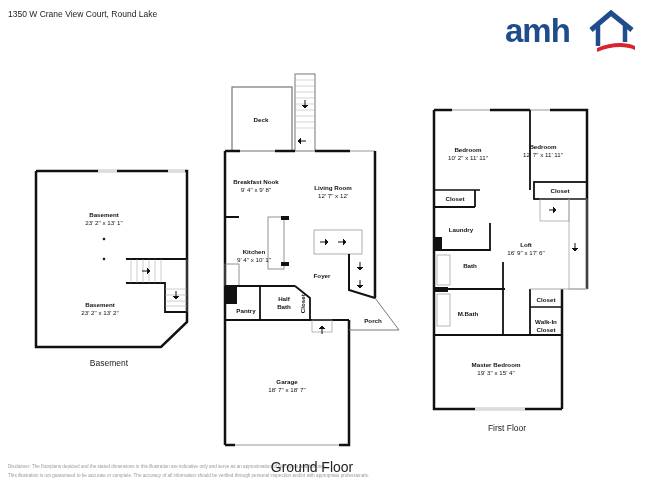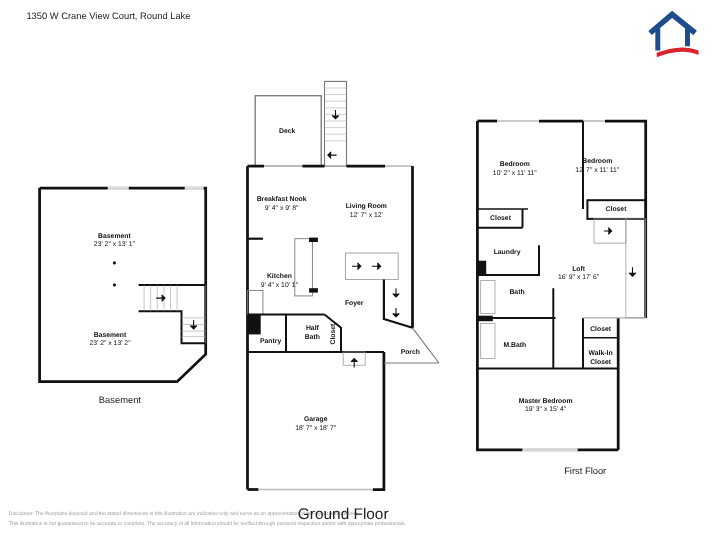--- a/index.html
+++ b/index.html
@@ -1,32 +1,33 @@
 <!DOCTYPE html>
 <html><head>
 <meta charset="utf-8">
 <style>
   html, body { margin:0; padding:0; background:#ffffff; }
   body { width:650px; height:488px; position:relative; overflow:hidden; font-family:"Liberation Sans", sans-serif; color:#111; }
-  .address { position:absolute; left:24px; top:9px; font-size:8.5px; color:#222; }
+  .address { position:absolute; left:8px; top:9px; font-size:8.5px; color:#222; }
   .logo { position:absolute; left:505px; top:8px; width:135px; height:45px; }
   .logo-text { position:absolute; left:0; top:6px; font-size:33px; font-weight:bold; color:#1f4d8c; letter-spacing:-1px; line-height:1; font-family:"Liberation Sans", sans-serif; }
   .plan { position:absolute; left:0; top:0; }
   .lbl { position:absolute; text-align:center; font-size:6.2px; line-height:7.5px; color:#111; white-space:nowrap; transform:translateX(-50%); }
   .lbl b { font-weight:bold; display:block; }
   .floor-label { position:absolute; font-size:8.5px; color:#222; transform:translateX(-50%); white-space:nowrap; }
   .disclaimer { position:absolute; left:8px; top:462px; font-size:4.6px; line-height:9px; color:#9a9a9a; white-space:nowrap; }
   .ground-label { position:absolute; left:312px; top:459px; font-size:14px; color:#222; transform:translateX(-50%); background:transparent; }
 </style>
 </head>
 <body>
 
 <div class="address">1350 W Crane View Court, Round Lake</div>
 
 <div class="logo">
+  <span class="logo-text">amh</span>
   <svg width="135" height="45" style="position:absolute;left:0;top:0">
     <polyline points="86,22 106,5 127,22" fill="none" stroke="#1f4d8c" stroke-width="5"></polyline>
     <polyline points="93,18 93,38" fill="none" stroke="#1f4d8c" stroke-width="4.5"></polyline>
     <polyline points="120,18 120,34" fill="none" stroke="#1f4d8c" stroke-width="4.5"></polyline>
     <path d="M92,40 C105,35 118,33 130,38 L130,42 C118,37 105,39 92,44 Z" fill="#d9232e"></path>
   </svg>
 </div>
 
 <svg class="plan" width="650" height="488">
   <g stroke="#111" fill="none">
@@ -213,19 +214,19 @@
   </div>
 <div class="lbl" style="left:546px;top:296px">
     <b>Closet</b>
   </div>
 <div class="lbl" style="left:546px;top:318px;white-space:normal;width:30px">
     <b>Walk-In Closet</b>
   </div>
 <div class="lbl" style="left:496px;top:361px">
   <b>Master Bedroom</b><span>19' 3" x 15' 4"</span>
 </div>
-<div class="floor-label" style="left:532px;top:423px">First Floor</div>
+<div class="floor-label" style="left:507px;top:423px">First Floor</div>
 
 <div class="disclaimer">
   <div>Disclaimer: The floorplans depicted and the stated dimensions in this illustration are indicative only and serve as an approximation of the layout and features.</div>
   <div>This illustration is not guaranteed to be accurate or complete. The accuracy of all information should be verified through personal inspection and/or with appropriate professionals.</div>
 </div>
 <div class="ground-label">Ground Floor</div>
 
 </body></html>

